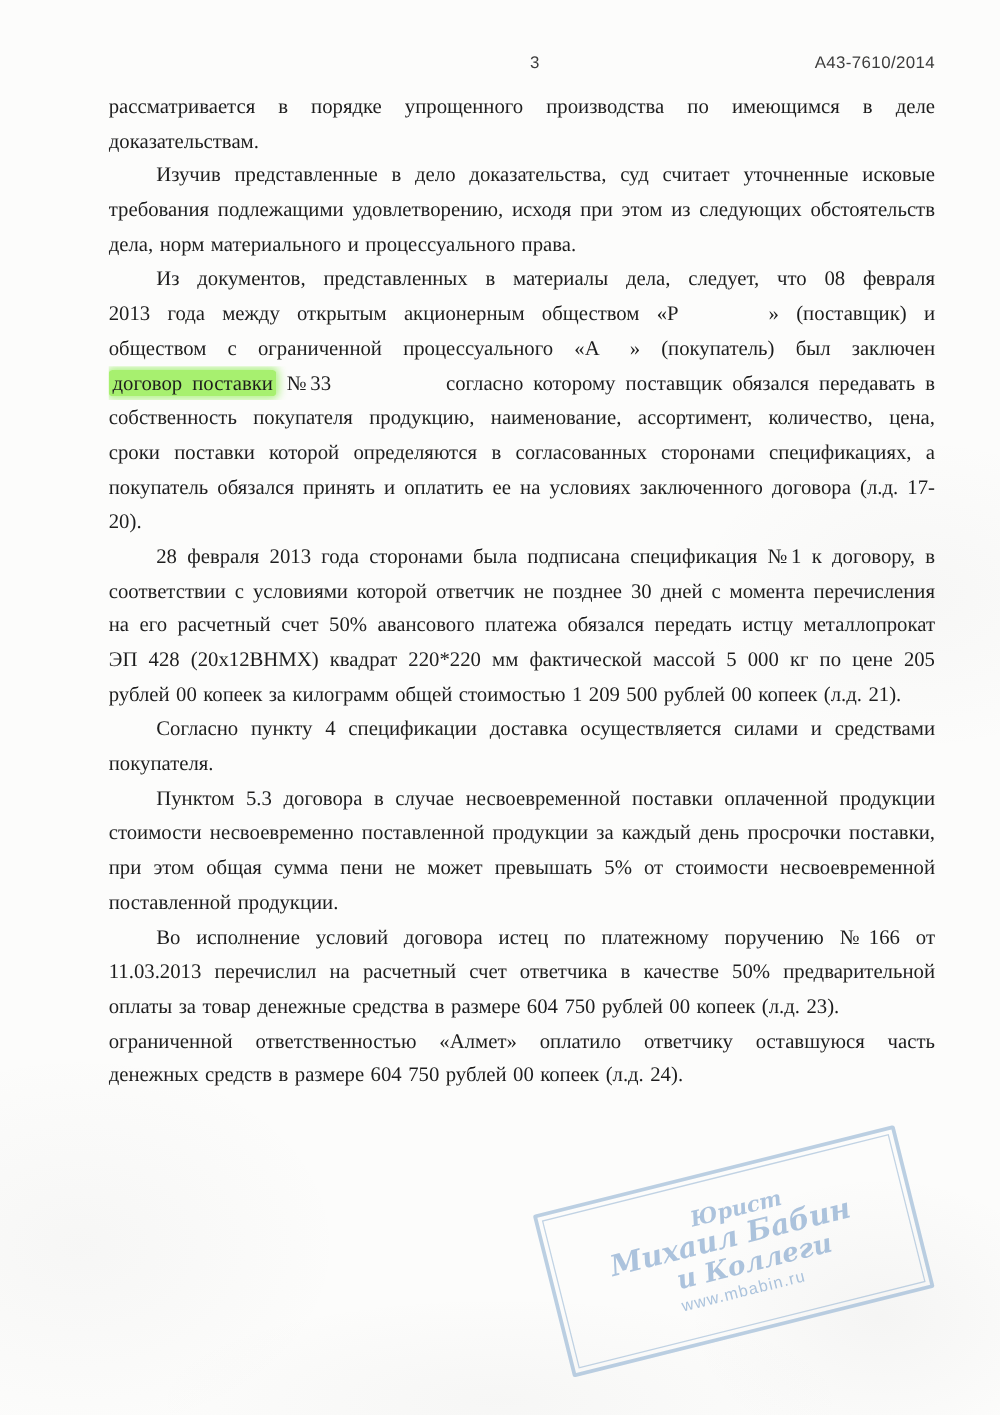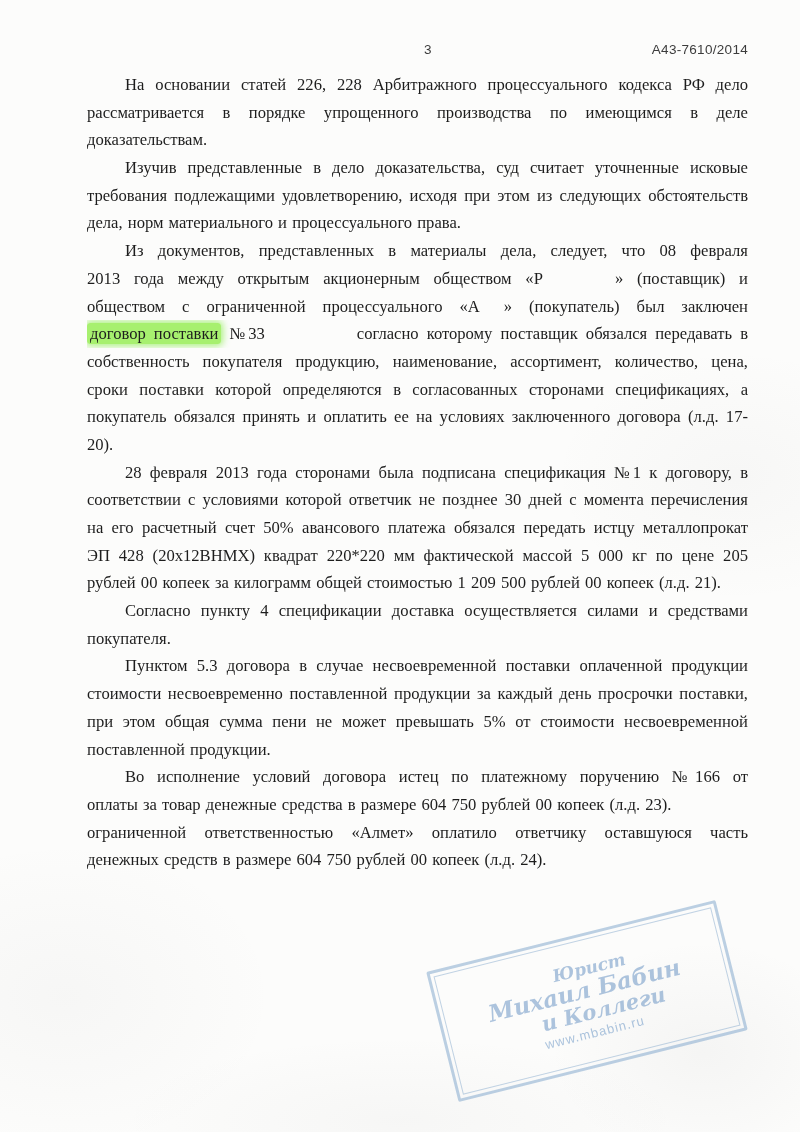--- a/index.html
+++ b/index.html
@@ -81,21 +81,20 @@
 
 <div class="sheet">
 
   <span class="hdr-item pgnum">3</span>
   <span class="hdr-item case">А43-7610/2014</span>
 
   <div class="text">
 
 
     <div class="para">
-      <div class="line first">На основании статей 226, 228 Арбитражного процессуального кодекса РФ дело</div>
       <div class="line">рассматривается в порядке упрощенного производства по имеющимся в деле</div>
       <div class="line last">доказательствам.</div>
     </div>
 
     <div class="para">
       <div class="line first">Изучив представленные в дело доказательства, суд считает уточненные исковые</div>
       <div class="line">требования подлежащими удовлетворению, исходя при этом из следующих обстоятельств</div>
       <div class="line last">дела, норм материального и процессуального права.</div>
     </div>
 
@@ -125,20 +124,21 @@
 
     <div class="para">
       <div class="line first">Пунктом 5.3 договора в случае несвоевременной поставки оплаченной продукции</div>
       <div class="line">стоимости несвоевременно поставленной продукции за каждый день просрочки поставки,</div>
       <div class="line">при этом общая сумма пени не может превышать 5% от стоимости несвоевременной</div>
       <div class="line last">поставленной продукции.</div>
     </div>
 
     <div class="para">
       <div class="line first">Во исполнение условий договора истец по платежному поручению №166 от</div>
+      <div class="line">11.03.2013 перечислил на расчетный счет ответчика в качестве 50% предварительной</div>
       <div class="line last">оплаты за товар денежные средства  в размере 604 750 рублей 00 копеек (л.д. 23).</div>
     </div>
 
     <div class="para">
       <div class="line">ограниченной ответственностью «Алмет» оплатило ответчику оставшуюся часть</div>
       <div class="line last">денежных средств в размере 604 750 рублей 00 копеек (л.д. 24).</div>
     </div>
 
   </div>
 

